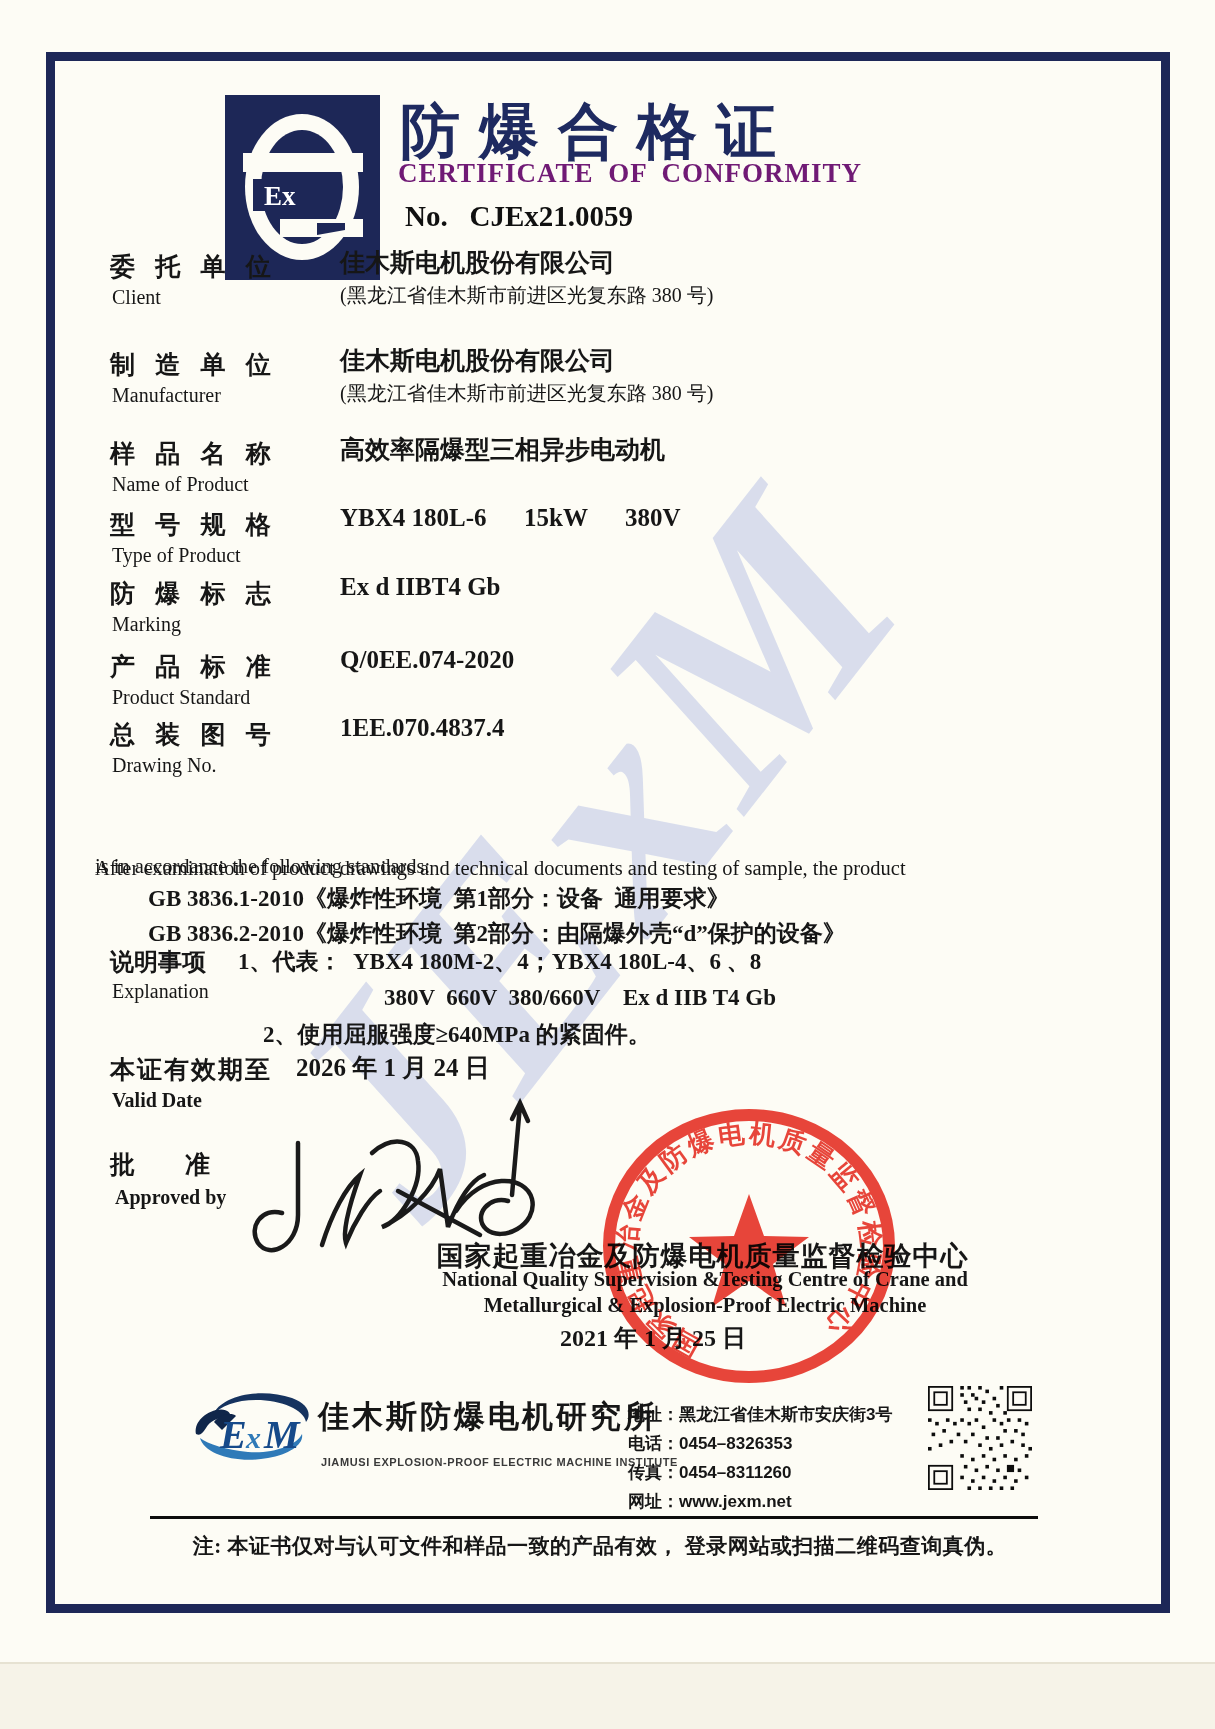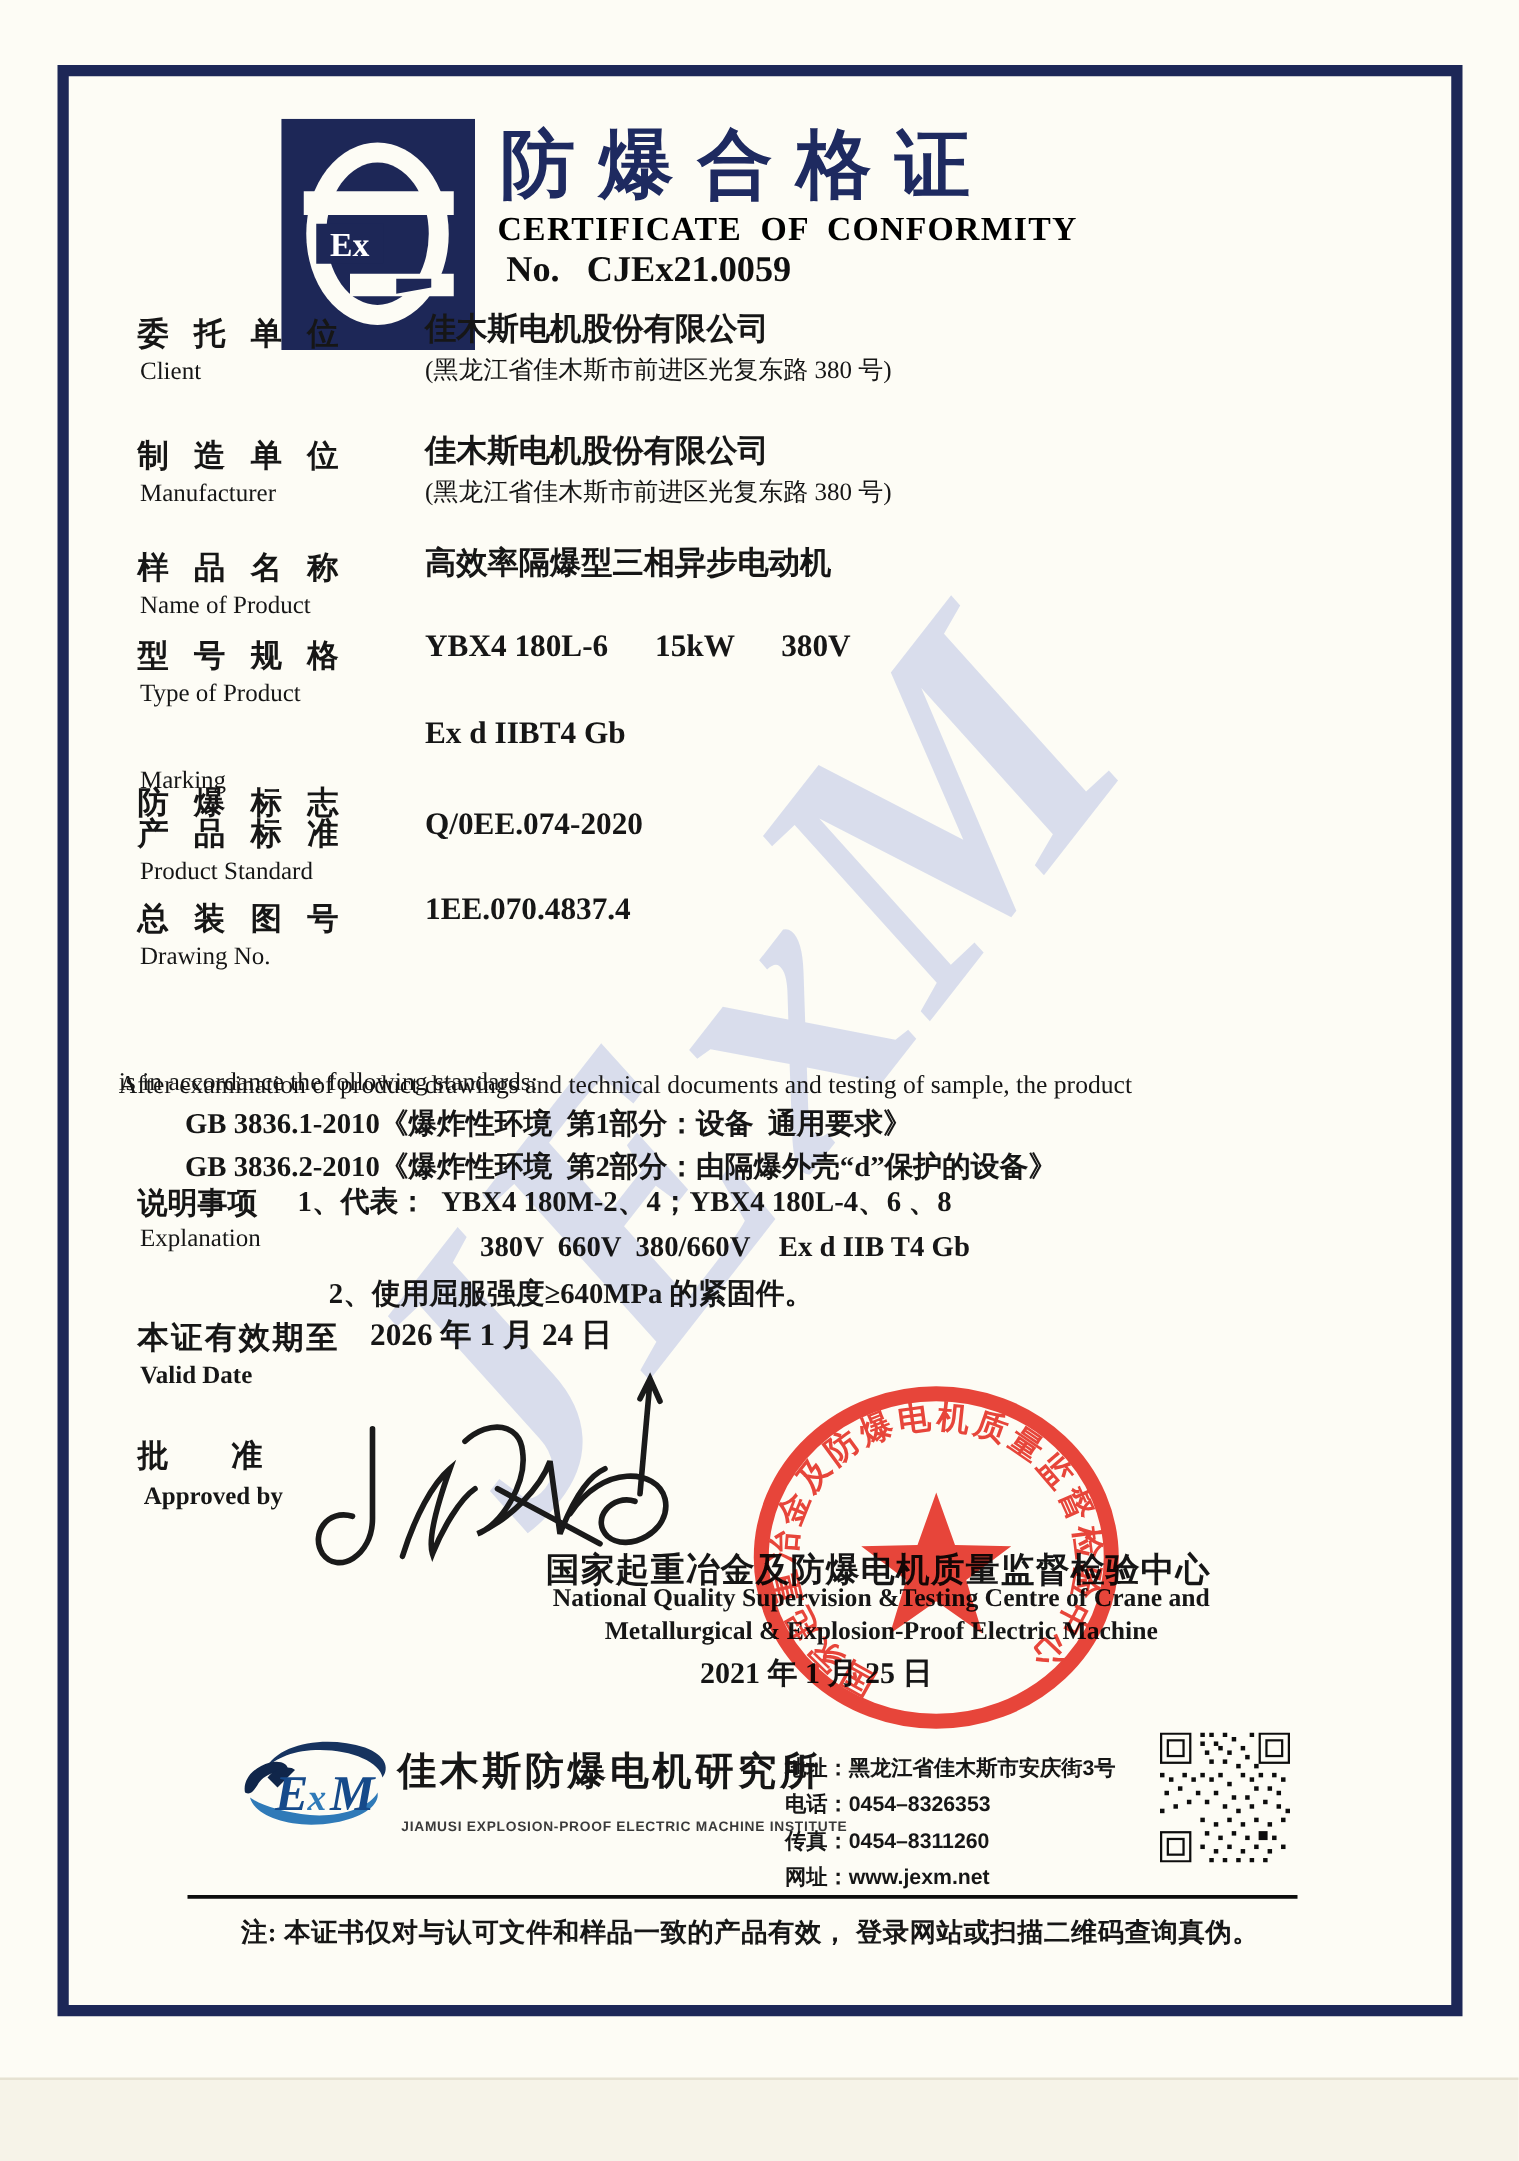--- a/index.html
+++ b/index.html
@@ -24,22 +24,22 @@
     font-style:italic;font-weight:700;font-size:300px;
     color:#b6c0e5;opacity:.5;letter-spacing:8px;
     z-index:0;pointer-events:none;
   }
   .content{position:absolute;inset:0;z-index:1;}
   .title-cn{
     position:absolute;left:400px;top:92px;width:400px;
     font-size:60px;font-weight:700;color:#1e2a60;letter-spacing:19px;white-space:nowrap;
   }
   .title-en{
-    position:absolute;left:398px;top:168px;width:400px;
-    font-size:27px;font-weight:700;color:#000000;letter-spacing:1px;word-spacing:7px;white-space:nowrap;
+    position:absolute;left:398px;top:158px;width:400px;
+    font-size:27px;font-weight:700;color:#701a75;letter-spacing:1px;word-spacing:7px;white-space:nowrap;
   }
   .cert-no{
     position:absolute;left:405px;top:200px;
     font-size:29px;font-weight:700;color:#101010;white-space:pre;
   }
   .lab-cn{font-size:25px;font-weight:700;letter-spacing:7px;white-space:pre;}
   .lab-en{font-size:20px;font-weight:400;}
   .val-cn{font-size:25px;font-weight:700;white-space:pre;}
   .val-note{font-size:20px;font-weight:400;white-space:pre;}
   .para-cn{font-size:24px;font-weight:700;white-space:pre;}
@@ -111,21 +111,21 @@
     <div class="abs val-cn" style="left:340px;top:433px;">高效率隔爆型三相异步电动机</div>
   </div>
 
   <div>
     <div class="abs lab-cn" style="left:110px;top:508px;">型 号 规 格</div>
     <div class="abs lab-en" style="left:112px;top:544px;">Type of Product</div>
     <div class="abs val-cn" style="left:340px;top:504px;">YBX4 180L-6      15kW      380V</div>
   </div>
 
   <div>
-    <div class="abs lab-cn" style="left:110px;top:577px;margin-top:48px;">防 爆 标 志</div>
+    <div class="abs lab-cn" style="left:110px;top:577px;">防 爆 标 志</div>
     <div class="abs lab-en" style="left:112px;top:613px;">Marking</div>
     <div class="abs val-cn" style="left:340px;top:573px;">Ex d IIBT4 Gb</div>
   </div>
 
   <div>
     <div class="abs lab-cn" style="left:110px;top:650px;">产 品 标 准</div>
     <div class="abs lab-en" style="left:112px;top:686px;">Product Standard</div>
     <div class="abs val-cn" style="left:340px;top:646px;">Q/0EE.074-2020</div>
   </div>
 

